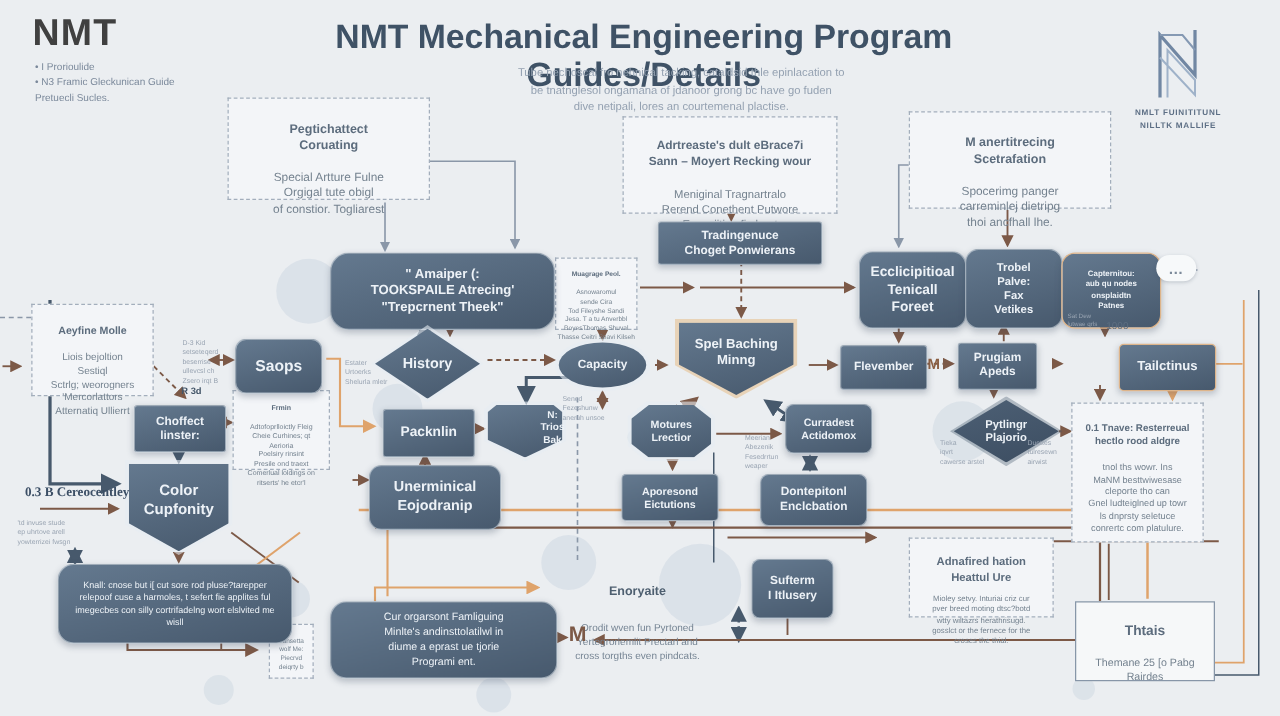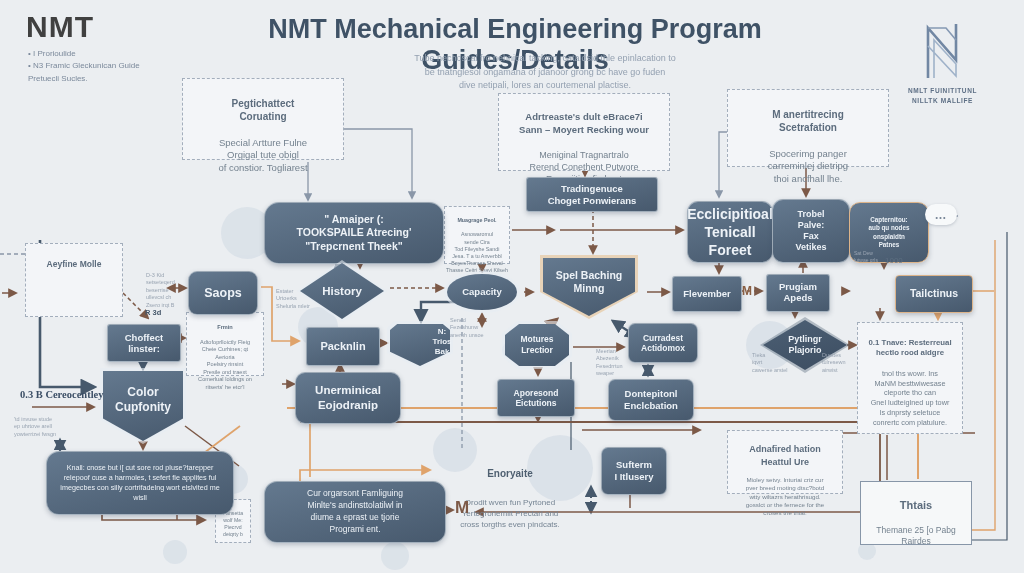--- a/index.html
+++ b/index.html
@@ -173,20 +173,25 @@
 </div>
 <div class="dbox" style="left:727px;top:89px;width:162px;height:78px;font-size:9.5px;">
   <span class="t" style="font-size:10px;">M anertitrecing
 Scetrafation</span>
   <span class="b">Spocerimg panger
 carreminlej dietripg
 thoi ancfhall lhe.</span>
 </div>
 <div class="dbox" style="left:25px;top:243px;width:98px;height:74px;font-size:8px;padding:4px 2px;">
   <span class="t" style="font-size:8.5px;">Aeyfine Molle</span>
+  <span class="b">Liois bejoltion
+Sestiql
+Sctrlg; weorogners
+'Mercorlattors
+Atternatiq Ullierrt</span>
 </div>
 <div class="dbox" style="left:186px;top:312px;width:78px;height:64px;font-size:5.6px;padding:3px 2px;">
   <span class="t">Frmin</span>
   <span class="b">Adtofoprlloictly Fleig
 Cheie Curhines; qt
 Aerioria
 Poelsiry rinsint
 Presile ond traext
 Comerlual loldings on
 ritserts' he etcr'l</span>
@@ -229,21 +234,21 @@
   <span class="t" style="font-size:11px;">Thtais</span>
   <span class="b">Themane 25 [o Pabg
 Rairdes</span>
 </div>
 
 <div class="nd" style="left:264px;top:202px;width:174px;height:56px;border-radius:15px;font-size:10.5px;">" Amaiper (:
 TOOKSPAILE Atrecing'
 "Trepcrnent Theek"</div>
 <div class="nd" style="left:526px;top:177px;width:126px;height:29px;border-radius:3px;font-size:9.5px;line-height:1.2;">Tradingenuce
 Choget Ponwierans</div>
-<div class="nd" style="left:687px;top:201px;width:80px;height:56px;border-radius:11px;font-size:14px;">Ecclicipitioal
+<div class="nd" style="left:687px;top:201px;width:80px;height:56px;border-radius:11px;font-size:11px;">Ecclicipitioal
 Tenicall
 Foreet</div>
 <div class="nd" style="left:772px;top:199px;width:72px;height:58px;border-radius:11px;font-size:9px;line-height:1.2;">Trobel
 Palve:
 Fax
 Vetikes</div>
 <div class="nd" style="left:849px;top:202px;width:74px;height:55px;border-radius:11px;font-size:6.3px;border:1.5px solid #ddb48a;">Capternitou:
 aub qu nodes
 onsplaidtn
 Patnes</div>

